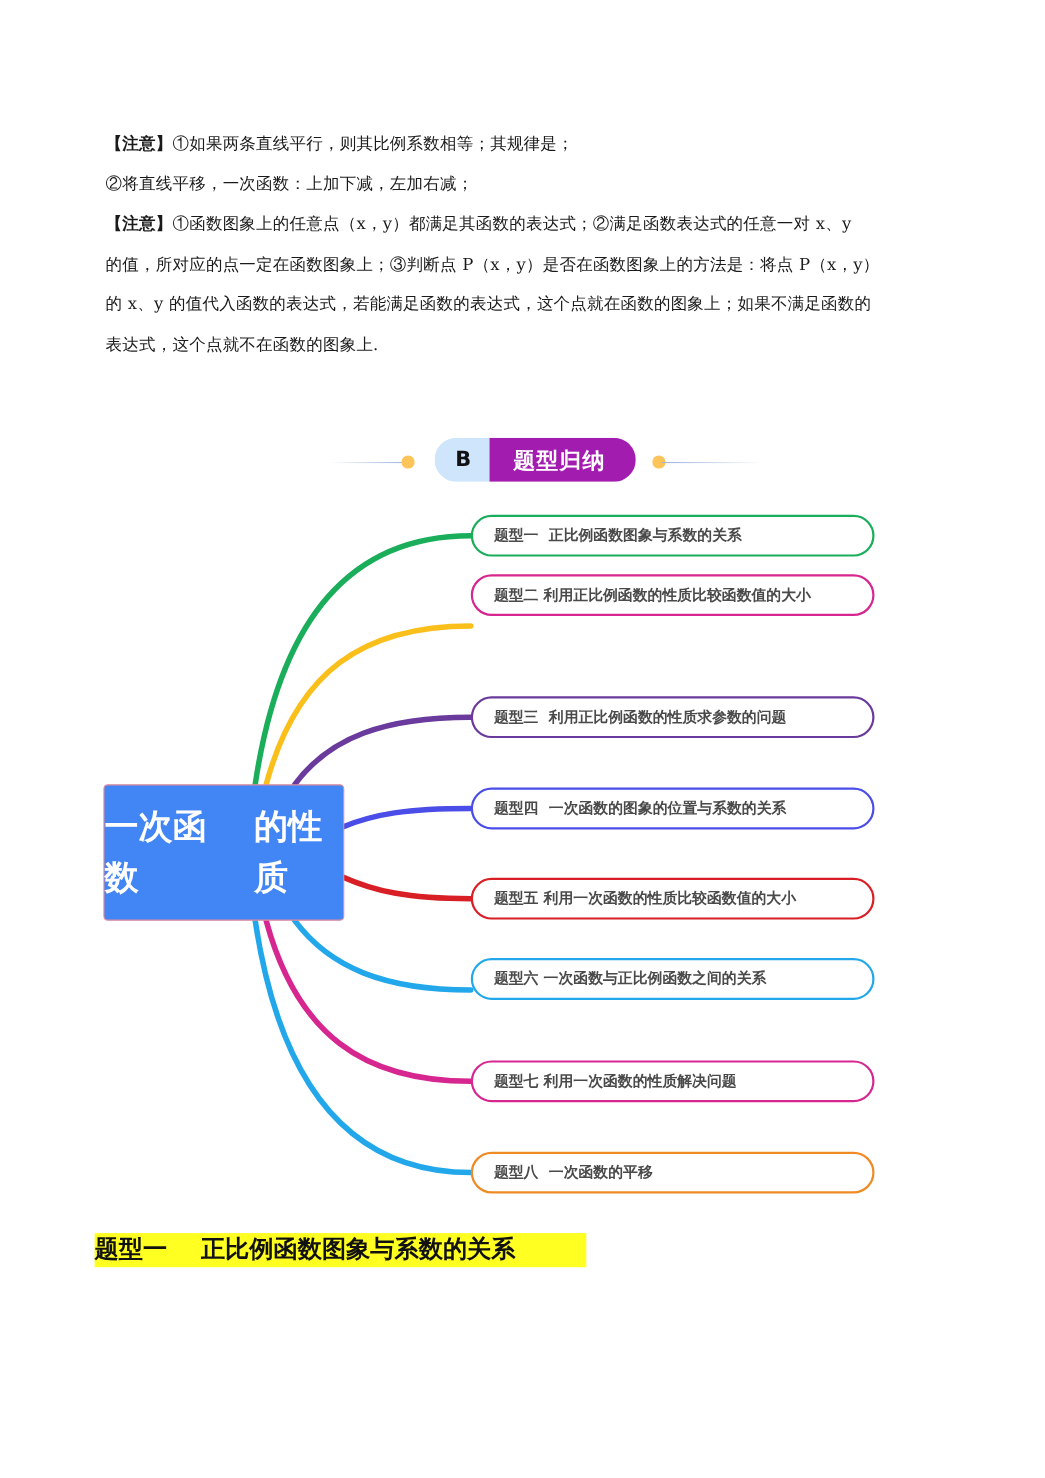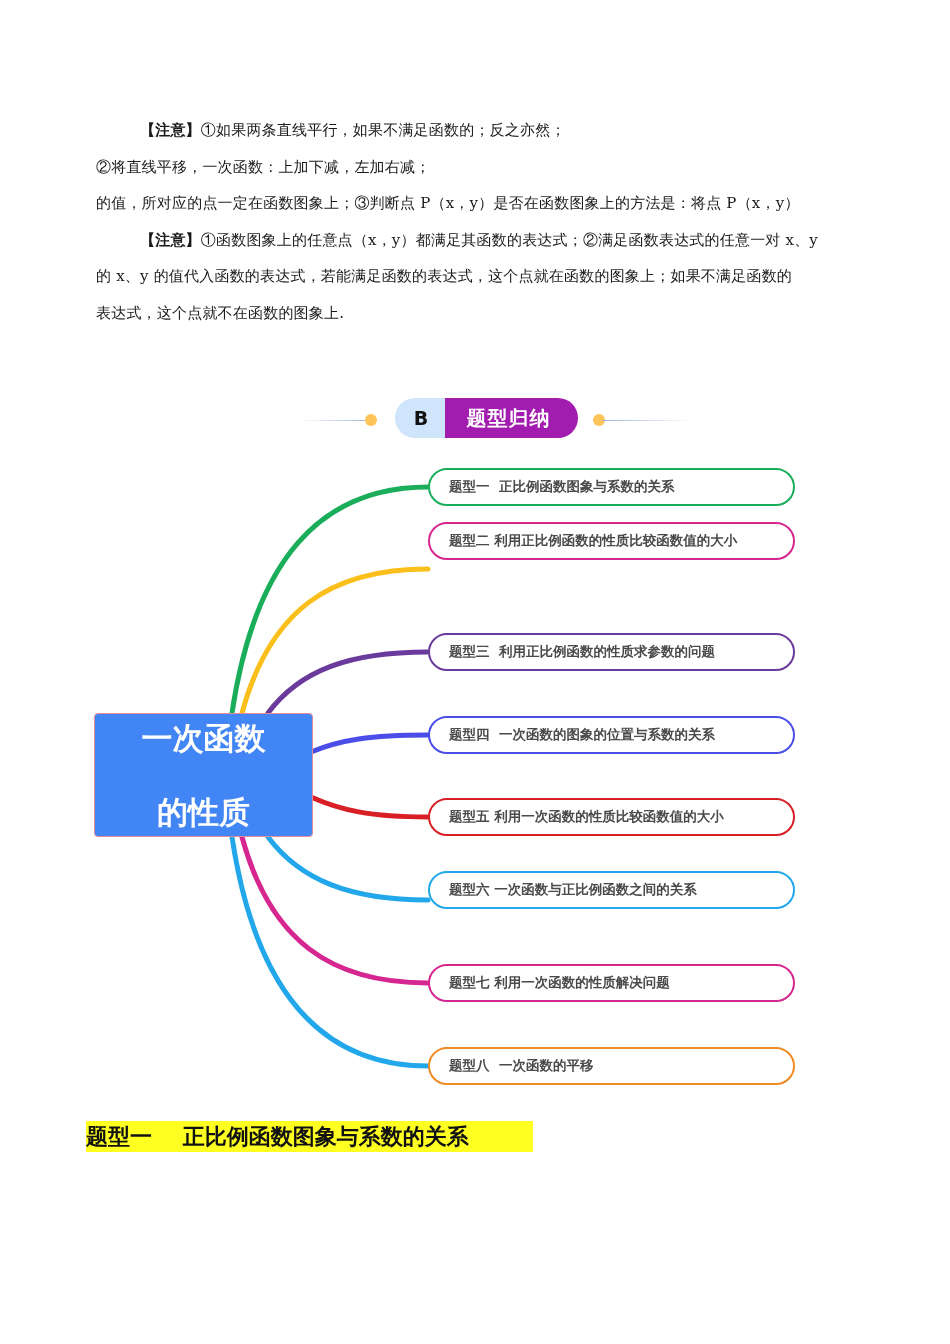--- a/index.html
+++ b/index.html
@@ -1,57 +1,57 @@
 <!DOCTYPE html>
 <html><head>
 <meta charset="utf-8">
 <style>
   html, body { margin: 0; padding: 0; background: #ffffff; }
   body { width: 950px; height: 1344px; position: relative; overflow: hidden;
          font-family: "DejaVu Serif", "Liberation Serif", serif; color: #222; }
   .notes { position: absolute; left: 96px; top: 112px; width: 770px;
            font-size: 15px; line-height: 36.5px; color: #1a1a1a; letter-spacing: 0.2px; }
   .notes p { margin: 0; }
-  .notes .tag { font-family: "DejaVu Sans", "Liberation Sans", sans-serif; font-weight: bold; margin-left: 44px; }
+  .notes .tag { font-family: "DejaVu Sans", "Liberation Sans", sans-serif; font-weight: bold; }
 
   .header-line { position: absolute; top: 420px; height: 1px; }
   .header-line.left { left: 300px; width: 70px; background: linear-gradient(to right, rgba(160,175,220,0), #9fb1de); }
   .header-line.right { left: 602px; width: 90px; background: linear-gradient(to right, #9fb1de, rgba(160,175,220,0)); }
   .header-dot { position: absolute; top: 414px; width: 12px; height: 12px; border-radius: 50%; background: #fcc459; }
   .pill { position: absolute; left: 395px; top: 398px; width: 183px; height: 40px; border-radius: 20px;
           overflow: hidden; display: flex; }
   .pill .letter { width: 48px; background: #cfe5fb; display: flex; align-items: center; justify-content: center;
                   font-family: "DejaVu Sans", sans-serif; font-weight: bold; font-size: 19px; color: #111; padding-left: 2px; }
   .pill .title { flex: 1; background: #a21caf; color: #ffffff; display: flex; align-items: center; justify-content: center;
                  font-family: "DejaVu Sans", sans-serif; font-weight: bold; font-size: 20px; letter-spacing: 1px; padding-right: 6px; }
 
   svg.branches { position: absolute; left: 0; top: 0; }
 
   .center-box { position: absolute; left: 94px; top: 713px; width: 217px; height: 122px;
                 background: #4285f4; border: 1.5px solid #e48a9a; border-radius: 4px;
-                display: flex; flex-direction: column; align-items: center; justify-content: center;
+                display: flex; flex-direction: row; align-items: center; justify-content: center;
                 color: #ffffff; font-family: "DejaVu Sans", sans-serif; font-weight: bold; font-size: 31px; line-height: 46px; gap: 28px; }
 
   .node { position: absolute; left: 428px; width: 363px; height: 34px; border: 2.5px solid #000;
           border-radius: 19px; background: #ffffff; display: flex; align-items: center; box-sizing: content-box; }
   .node span { padding-left: 19px; font-family: "DejaVu Sans", sans-serif; font-weight: bold;
                font-size: 13.5px; color: #4a4a4a; white-space: pre; }
 
   .section-heading { position: absolute; left: 86px; top: 1121px; height: 31px; width: 447px;
                      background: #ffff22; font-family: "DejaVu Sans", sans-serif; font-weight: bold;
                      font-size: 22px; line-height: 31px; color: #111; white-space: pre; }
 </style>
 </head>
 <body>
 
 <div class="notes">
-  <p><span class="tag">【注意】</span><span>①如果两条直线平行，如果不满足函数的；反之亦然；</span></p>
+  <p><span class="tag">【注意】</span><span>①如果两条直线平行，则其比例系数相等；其规律是；</span></p>
   <p>②将直线平移，一次函数：上加下减，左加右减；</p>
+  <p><span class="tag">【注意】</span><span>①函数图象上的任意点（x，y）都满足其函数的表达式；②满足函数表达式的任意一对 x、y</span></p>
   <p>的值，所对应的点一定在函数图象上；③判断点 P（x，y）是否在函数图象上的方法是：将点 P（x，y）</p>
-  <p><span class="tag">【注意】</span><span>①函数图象上的任意点（x，y）都满足其函数的表达式；②满足函数表达式的任意一对 x、y</span></p>
   <p>的 x、y 的值代入函数的表达式，若能满足函数的表达式，这个点就在函数的图象上；如果不满足函数的</p>
   <p>表达式，这个点就不在函数的图象上.</p>
 </div>
 
 <div class="header-line left"></div>
 <div class="header-dot" style="left:365px"></div>
 <div class="pill">
   <div class="letter">B</div>
   <div class="title">题型归纳</div>
 </div>

